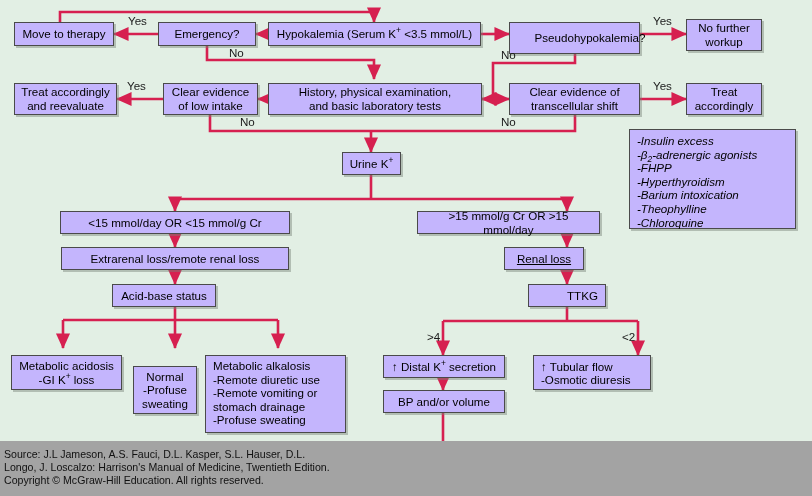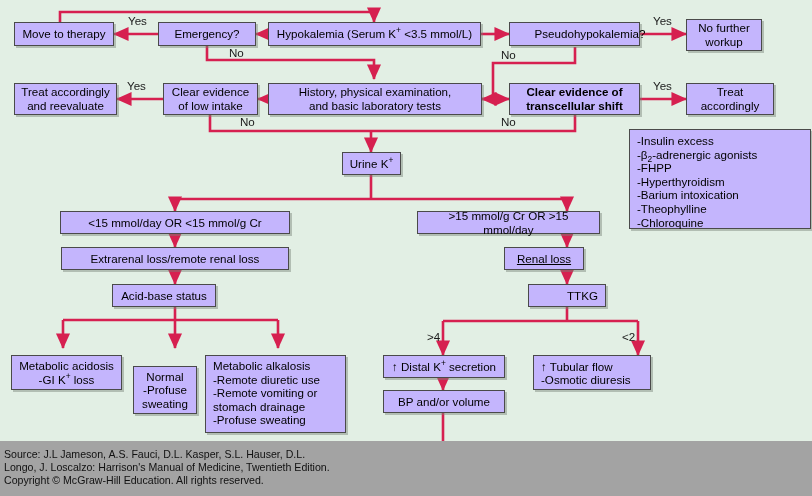--- a/index.html
+++ b/index.html
@@ -147,21 +147,21 @@
     </div>
 
     <div class="node" style="left:158px; top:22px; width:98px; height:24px;">
       <span class="txt">Emergency?</span>
     </div>
 
     <div class="node" style="left:268px; top:22px; width:213px; height:24px;">
       <span class="txt">Hypokalemia (Serum K<sup>+</sup> &lt;3.5 mmol/L)</span>
     </div>
 
-    <div class="node" style="left:509px; top:22px; width:131px; height:24px;padding-left:35px;">
+    <div class="node" style="left:509px; top:22px; width:131px; height:32px;padding-left:35px;">
       <span class="txt">Pseudohypokalemia?</span>
     </div>
 
     <div class="node" style="left:686px; top:19px; width:76px; height:32px;">
       <span class="txt">No further
 workup</span>
     </div>
 
     <div class="node" style="left:14px; top:83px; width:103px; height:32px;">
       <span class="txt">Treat accordingly
@@ -171,31 +171,31 @@
     <div class="node" style="left:163px; top:83px; width:95px; height:32px;">
       <span class="txt">Clear evidence
 of low intake</span>
     </div>
 
     <div class="node" style="left:268px; top:83px; width:214px; height:32px;">
       <span class="txt">History, physical examination,
 and basic laboratory tests</span>
     </div>
 
-    <div class="node" style="left:509px; top:83px; width:131px; height:32px;font-weight:bold;">
+    <div class="node" style="left:509px; top:83px; width:131px; height:32px;">
       <span class="txt">Clear evidence of
 transcellular shift</span>
     </div>
 
-    <div class="node" style="left:686px; top:83px; width:88px; height:32px;">
+    <div class="node" style="left:686px; top:83px; width:76px; height:32px;">
       <span class="txt">Treat
 accordingly</span>
     </div>
 
-    <div class="node left" style="left:629px; top:129px; width:182px; height:100px; align-items:flex-start; padding-top:4px;">
+    <div class="node left" style="left:629px; top:129px; width:167px; height:100px; align-items:flex-start; padding-top:4px;font-style:italic;">
       <span class="txt">-Insulin excess
 -β<sub>2</sub>-adrenergic agonists
 -FHPP
 -Hyperthyroidism
 -Barium intoxication
 -Theophylline
 -Chloroquine</span>
     </div>
 
     <div class="node" style="left:342px; top:152px; width:59px; height:23px;">

